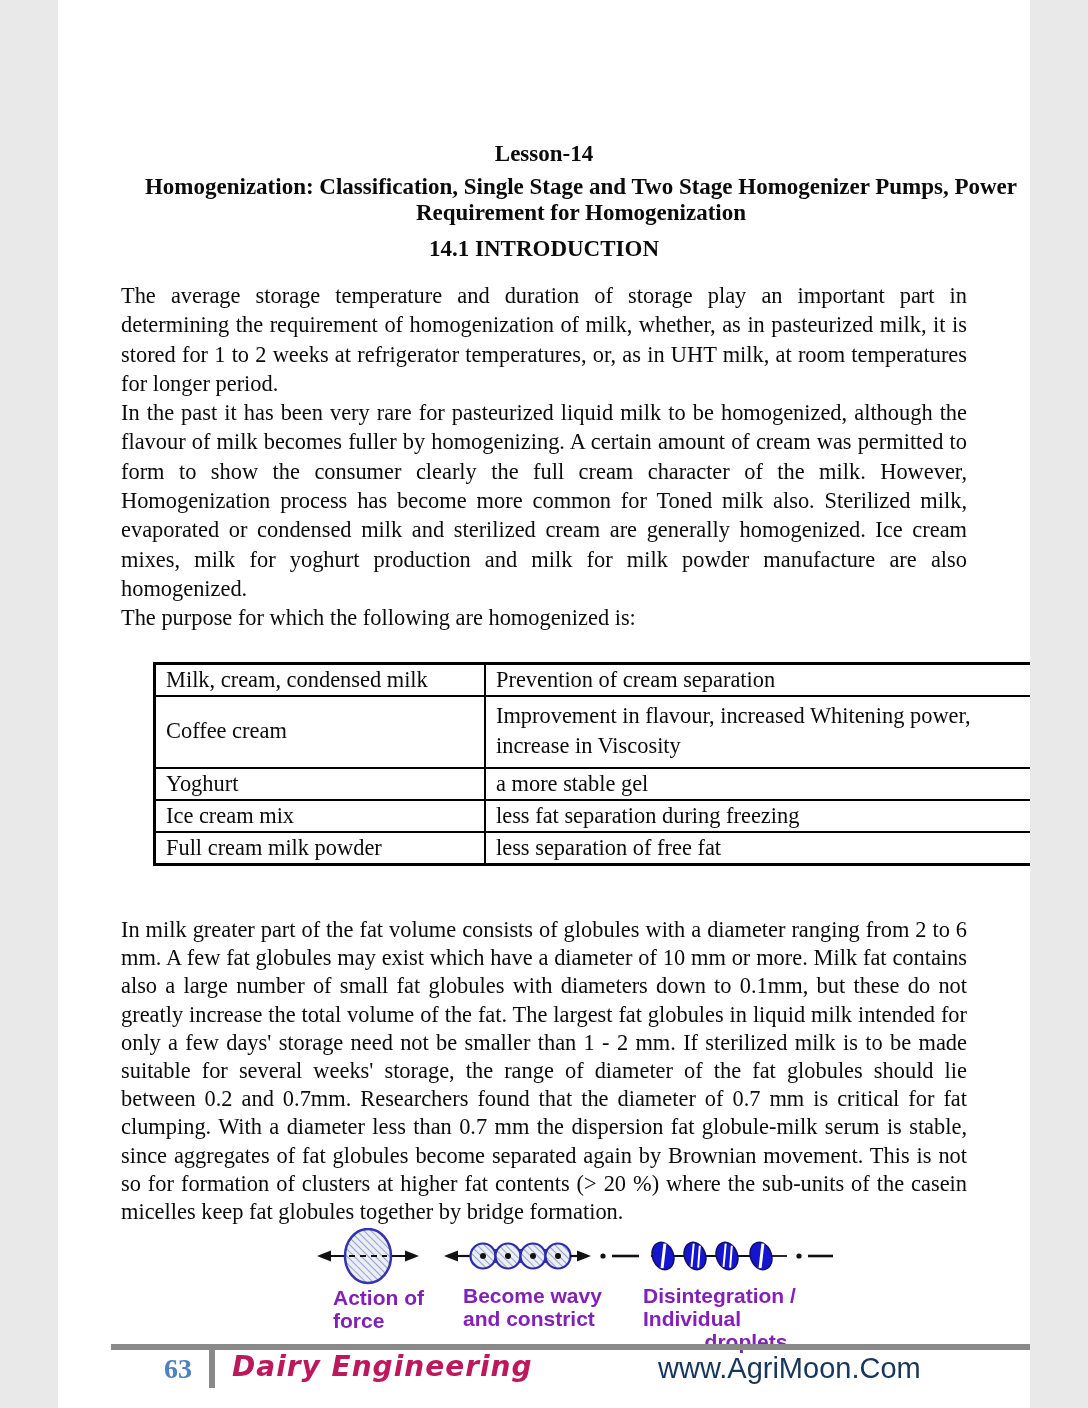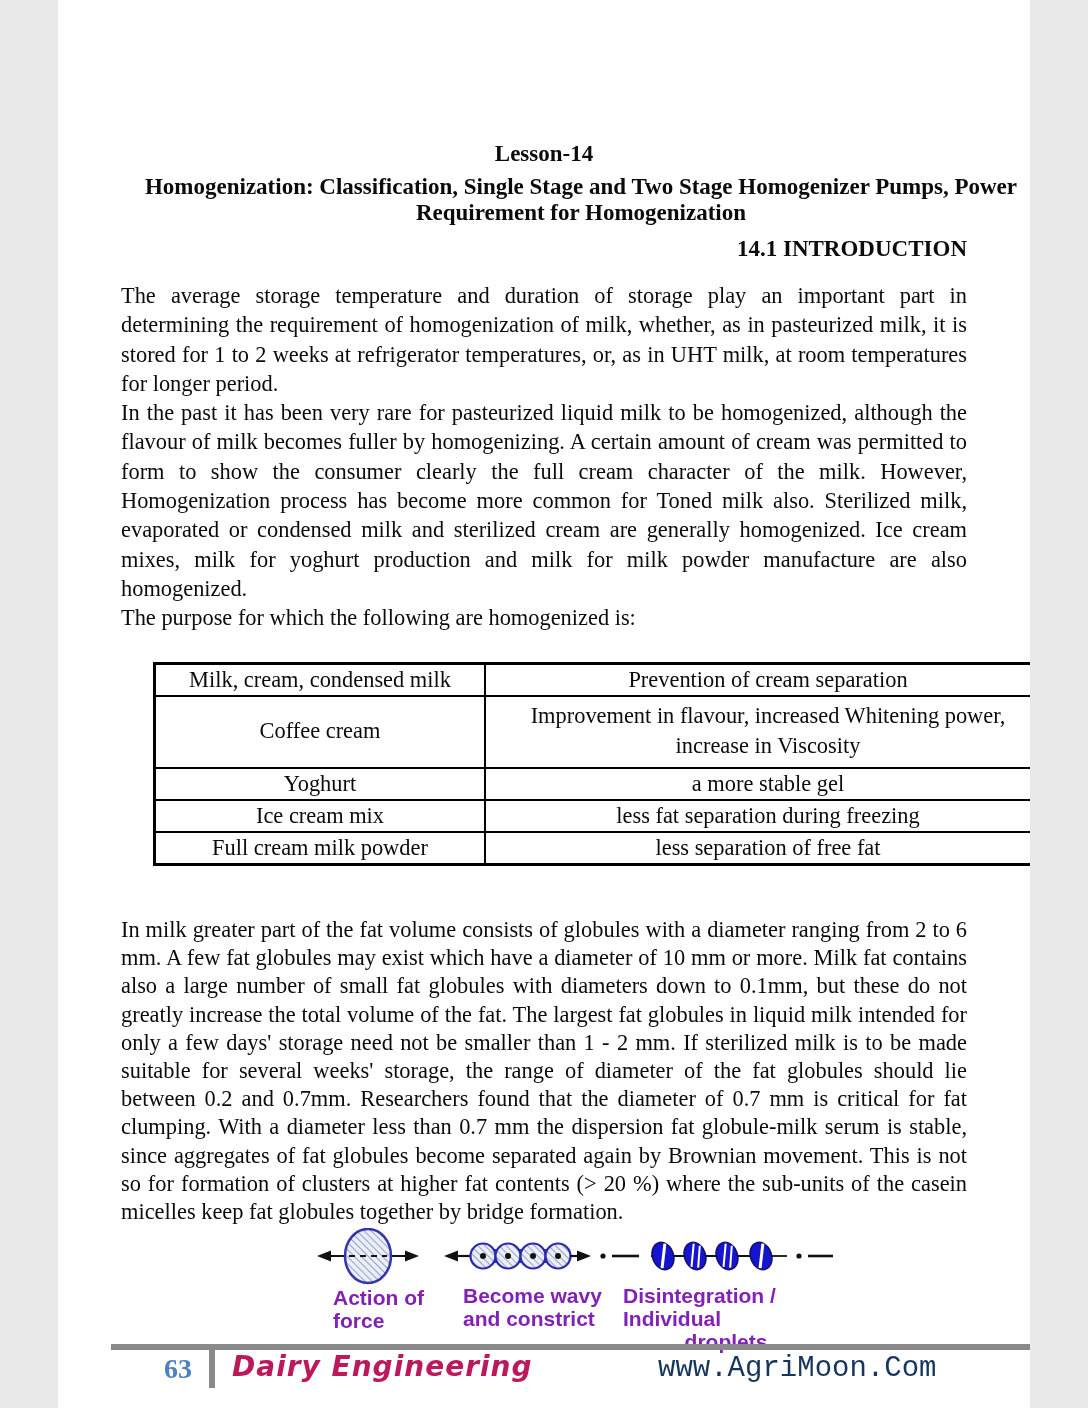--- a/index.html
+++ b/index.html
@@ -16,76 +16,76 @@
   .abs{position:absolute;}
   
   .title-block{left:63px;right:63px;top:140px;text-align:center;}
   .lesson{font-weight:bold;font-size:23px;line-height:28px;}
   .main-heading{
     font-weight:bold;font-size:23px;line-height:26px;
     width:920px;margin:6px auto 0 auto;
   }
   .sec-title{
     font-weight:bold;font-size:23px;line-height:26px;
-    text-align:right;margin-top:10px;
+    text-align:center;margin-top:10px;
   }
   
   .intro-block{left:63px;right:63px;top:281px;}
   .para{
     font-size:22.4px;line-height:29.3px;
     text-align:justify;text-justify:inter-word;
     margin:0;
   }
   
   .purpose-table{
     left:95px;top:662px;width:900px;
     border-collapse:collapse;
     border:3px solid #000;
   }
   .purpose-table td{
     border:2px solid #000;
     font-size:22.4px;line-height:28px;
-    text-align:center;vertical-align:middle;
+    text-align:left;vertical-align:middle;
     padding:1px 10px;
     height:27px;
   }
   .purpose-table td.c1{width:308px;}
   .purpose-table tr.tall td{padding-top:4px;padding-bottom:6px;line-height:30px;}
   
   .mode-block{left:63px;right:63px;top:891px;}
   .mode-para{margin-top:25px;line-height:28.2px;}
   
   .diagram{left:63px;right:63px;top:1228px;height:116px;}
   .dsvg{position:absolute;left:190px;top:0;}
   .dlabel{
     position:absolute;
     font-family:"Liberation Sans", sans-serif;
     font-weight:bold;font-size:21px;line-height:23px;
   }
   .dlabel-1{left:212px;top:58px;}
   .dlabel-2{left:342px;top:56px;}
-  .dlabel-3{left:502px;top:56px;width:206px;}
+  .dlabel-3{left:522px;top:56px;width:206px;}
   .dlabel-3 .l2{text-align:center;}
   
   .footer-line{left:53px;top:1344px;width:982px;height:6px;background:#8a8a8a;}
   .footer-vbar{left:151px;top:1350px;width:6px;height:38px;background:#8a8a8a;}
   .footer-pagenum{
     left:106px;top:1353px;
     font-family:Liberation Serif, serif;
     font-weight:bold;font-size:28px;color:#4f81bd;
   }
   .footer-book{
     left:174px;top:1350px;
     font-family:"DejaVu Sans", sans-serif;
     font-style:italic;font-weight:bold;font-size:28px;
     color:#be185d;letter-spacing:1px;
   }
   .footer-site{
     left:600px;top:1352px;
-    font-family:Liberation Mono, monospace;
+    font-family:Liberation Sans, sans-serif;
     font-size:29px;color:#17365d;
   }
 </style>
 </head>
 <body>
 
 <div class="page">
 
   <div class="abs title-block">
     <div class="lesson">Lesson-14</div>

